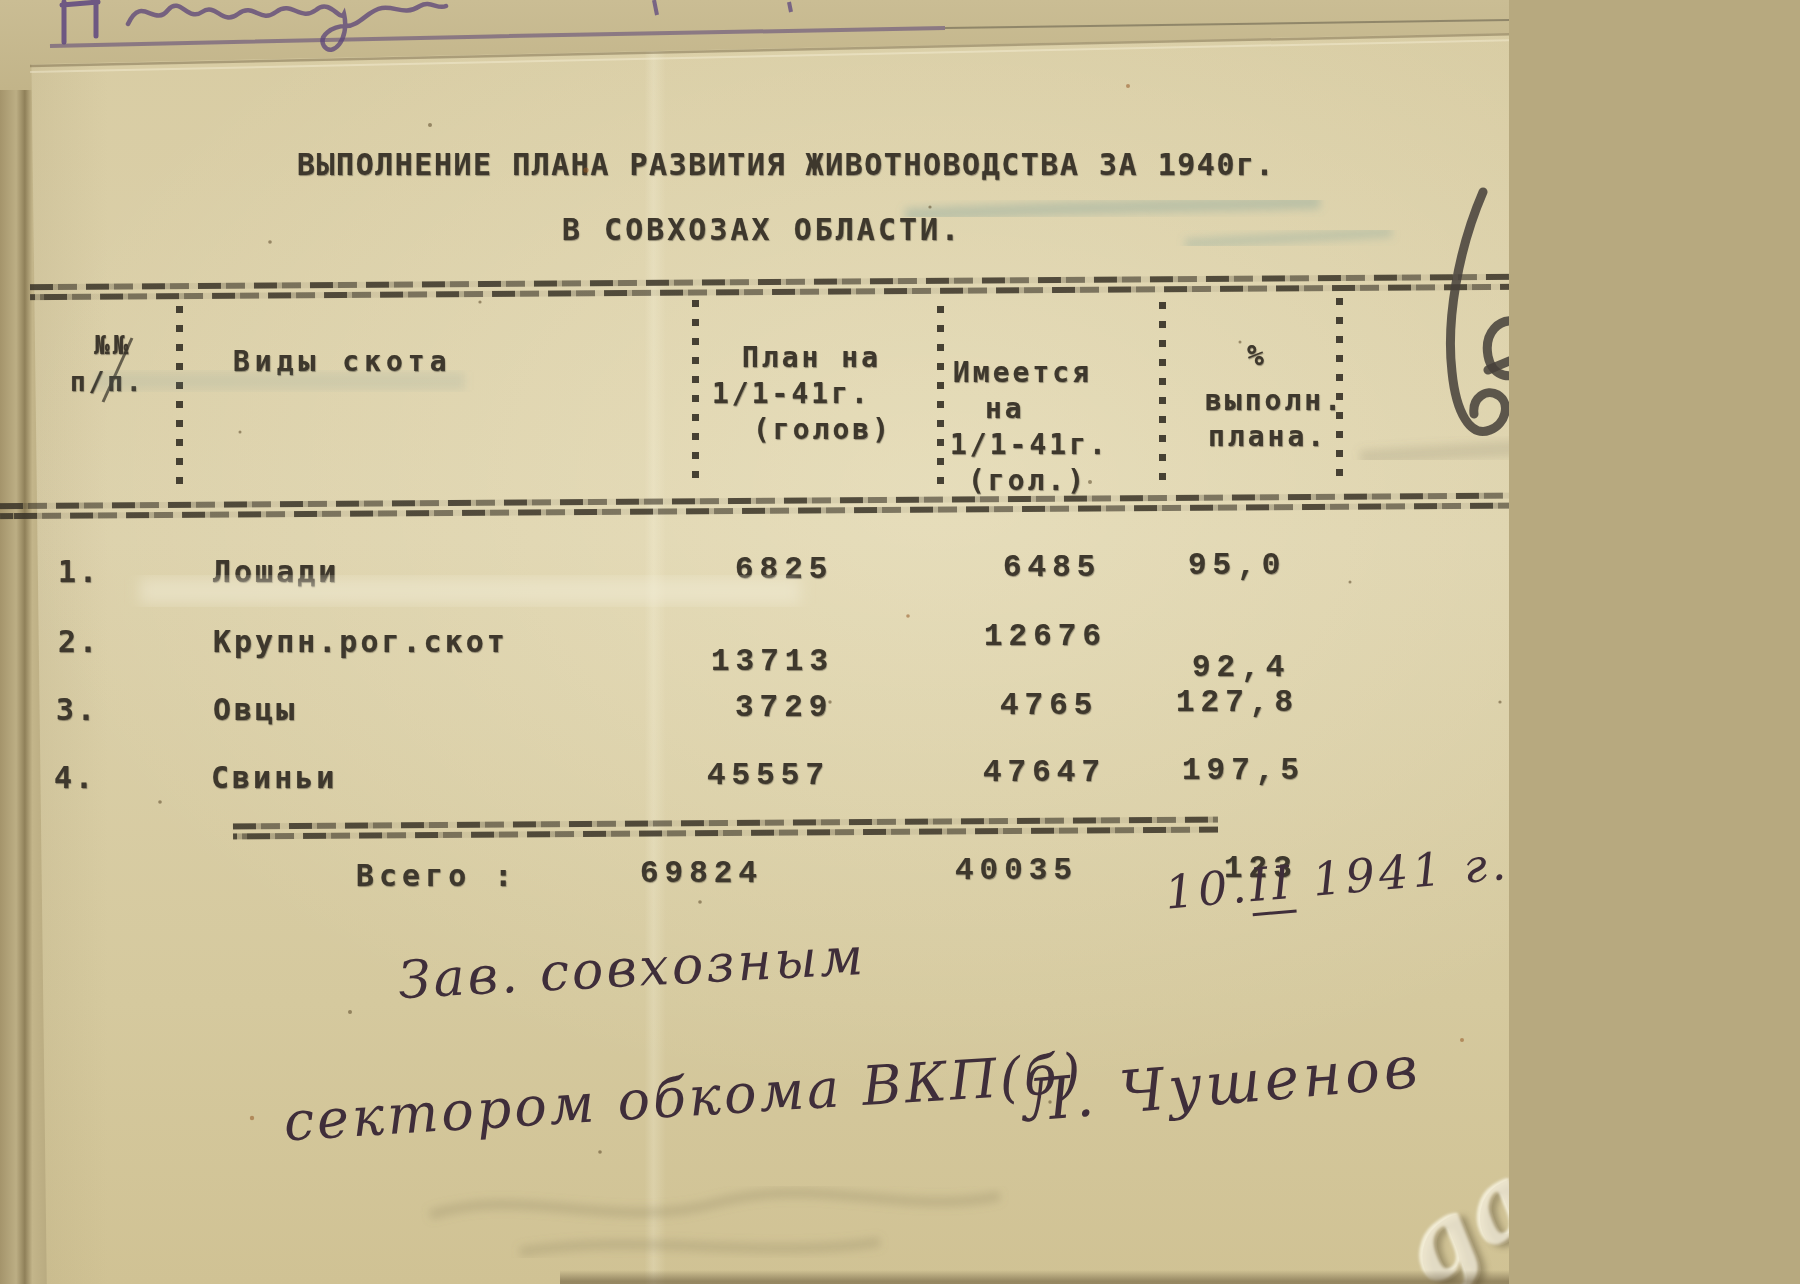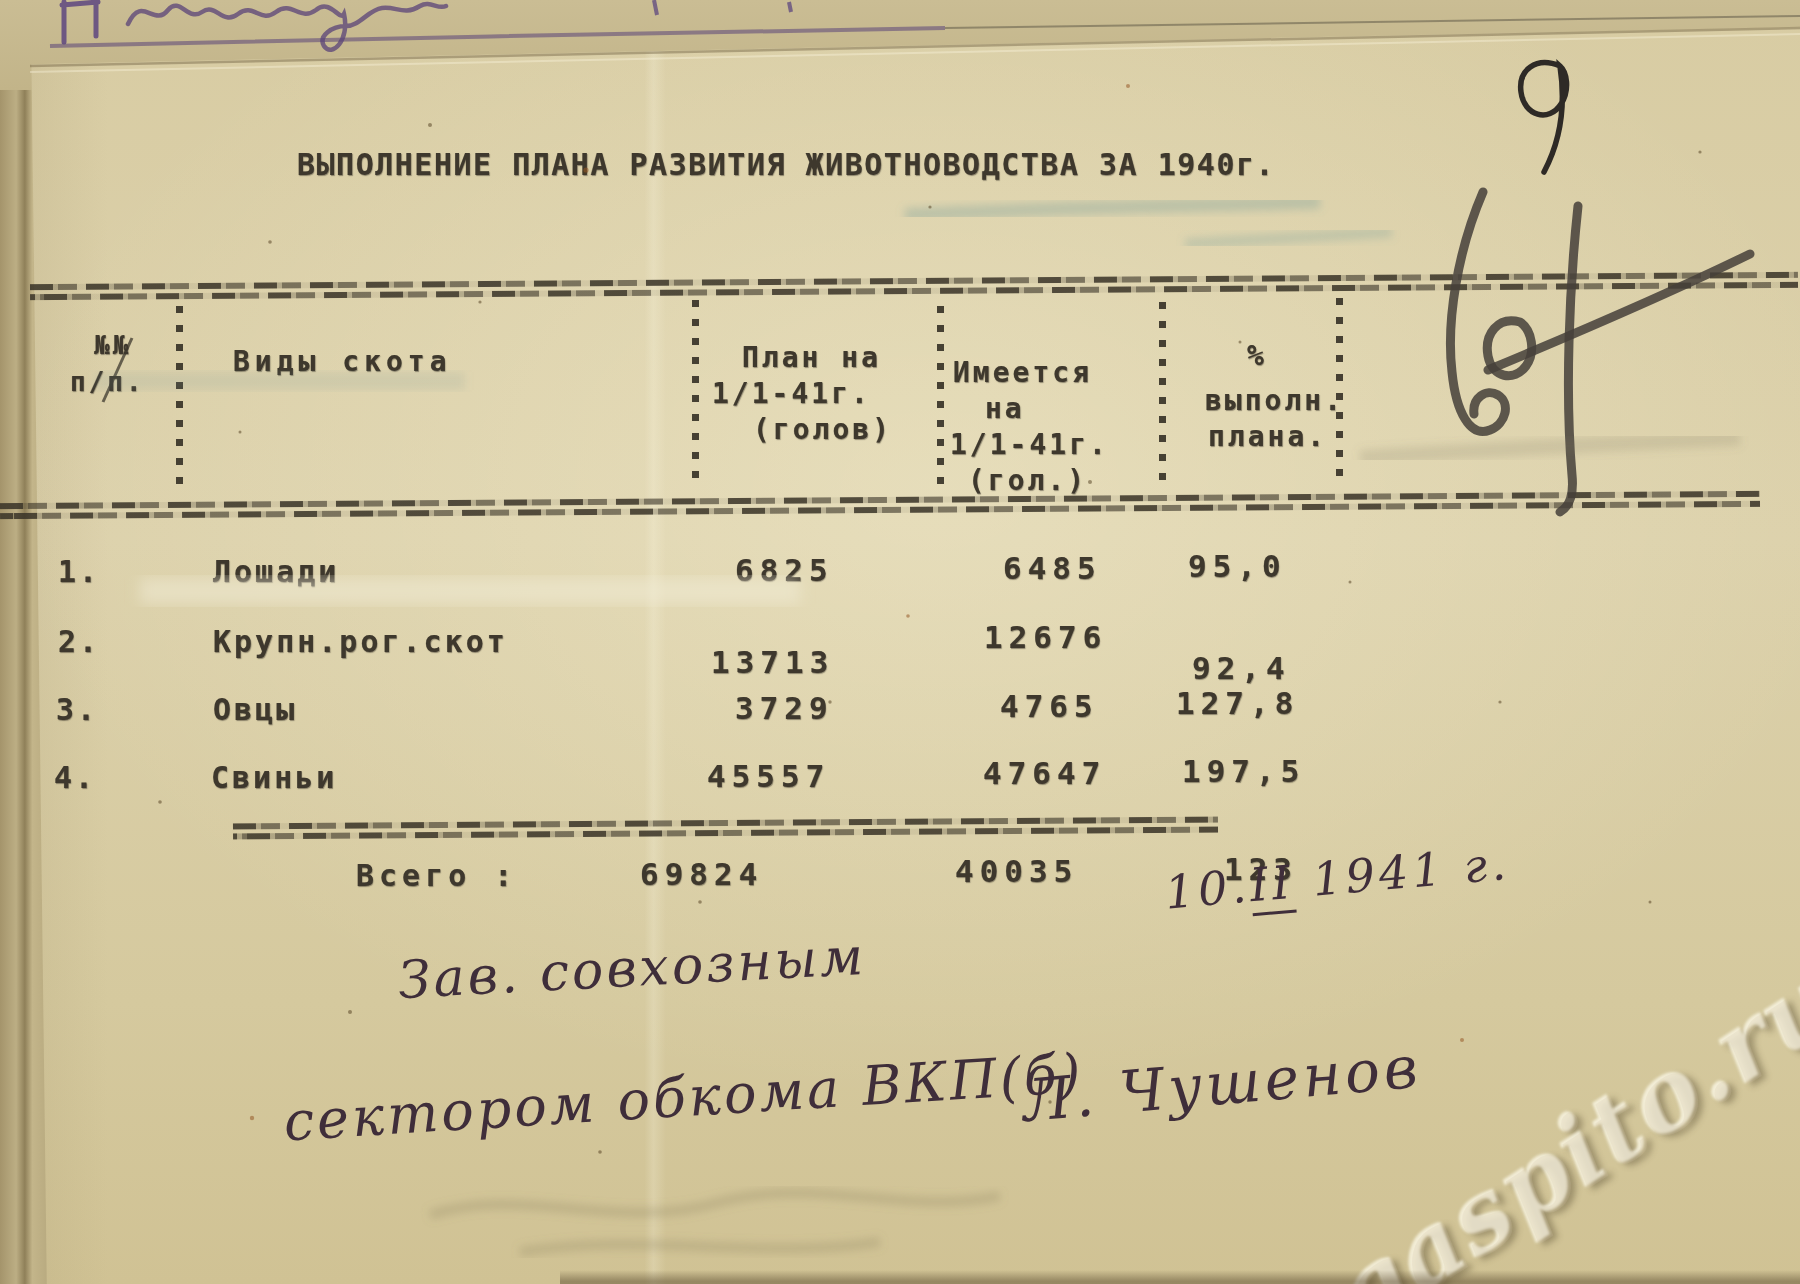--- a/index.html
+++ b/index.html
@@ -1,19 +1,20 @@
 <!DOCTYPE html>
 <html><head>
 <meta charset="utf-8">
 <style>
   html,body{margin:0;padding:0;background:#b7a97f;}
   #canvas{
-    position:relative;width:1800px;height:1284px;overflow:hidden;
+    position:relative;width:1509px;height:1284px;overflow:hidden;
     background:#c6b98e;
     font-family:"DejaVu Sans Mono",monospace;
+    text-align:right;
   }
   
   .underlay-left{
     position:absolute;left:0;top:0;width:54px;height:1284px;
     background:linear-gradient(90deg,#a4946b 0%,#bcae84 30%,#8f8059 46%,#c3b58a 60%,#b4a67c 100%);
   }
   .underlay-top{
     position:absolute;left:0;top:0;width:1800px;height:90px;
     background:linear-gradient(180deg,#cabd94,#c2b489);
   }
@@ -33,21 +34,21 @@
   }
   
   .tw{
     position:absolute;color:#3e382d;font-weight:bold;white-space:pre;
     text-shadow:0.6px 0.8px 1px rgba(58,52,42,0.5), -0.3px 0 0.6px rgba(58,52,42,0.35);
   }
   .t-title{font-size:30px;letter-spacing:1.5px;}
   .t-sub{font-size:30px;letter-spacing:3px;}
   .t-head{font-size:28px;letter-spacing:3px;}
   .t-cell{font-size:30px;letter-spacing:3px;}
-  .t-num{font-size:31px;letter-spacing:6px;}
+  .t-num{font-size:31px;letter-spacing:6px;font-family:Liberation Mono, monospace;}
   
   .rule{position:absolute;height:18px;transform:rotate(-0.4deg);filter:blur(0.3px);}
   .rule::before,.rule::after{
     content:"";position:absolute;left:0;right:0;height:6px;
     background:repeating-linear-gradient(90deg,
       rgba(56,50,38,0.85) 0 23px, rgba(56,50,38,0.25) 23px 28px,
       rgba(56,50,38,0.6) 28px 47px, rgba(56,50,38,0.08) 47px 56px);
   }
   .rule::before{top:0;}
   .rule::after{top:10px;background-position:14px 0;}
@@ -81,20 +82,21 @@
 </head>
 <body>
 
 <div id="canvas">
 
   <div class="underlay-left"></div>
   <div class="underlay-top"></div>
   <div class="sheet"></div>
 
   <div class="tw t-title" style="left:297px;top:147px;">ВЫПОЛНЕНИЕ ПЛАНА РАЗВИТИЯ ЖИВОТНОВОДСТВА ЗА 1940г.</div>
+  <div class="tw t-sub" style="left:562px;top:212px;">В СОВХОЗАХ ОБЛАСТИ.</div>
 
   <div class="rule" style="left:30px;top:278px;width:1768px;"></div>
   <div class="rule" style="left:0px;top:497px;width:1760px;"></div>
   <div class="rule" style="left:233px;top:820px;width:985px;"></div>
 
   <div class="vdots" style="left:176px;top:306px;height:180px;"></div>
   <div class="vdots" style="left:692px;top:300px;height:182px;"></div>
   <div class="vdots" style="left:937px;top:306px;height:184px;"></div>
   <div class="vdots" style="left:1159px;top:302px;height:182px;"></div>
   <div class="vdots" style="left:1336px;top:298px;height:182px;"></div>

